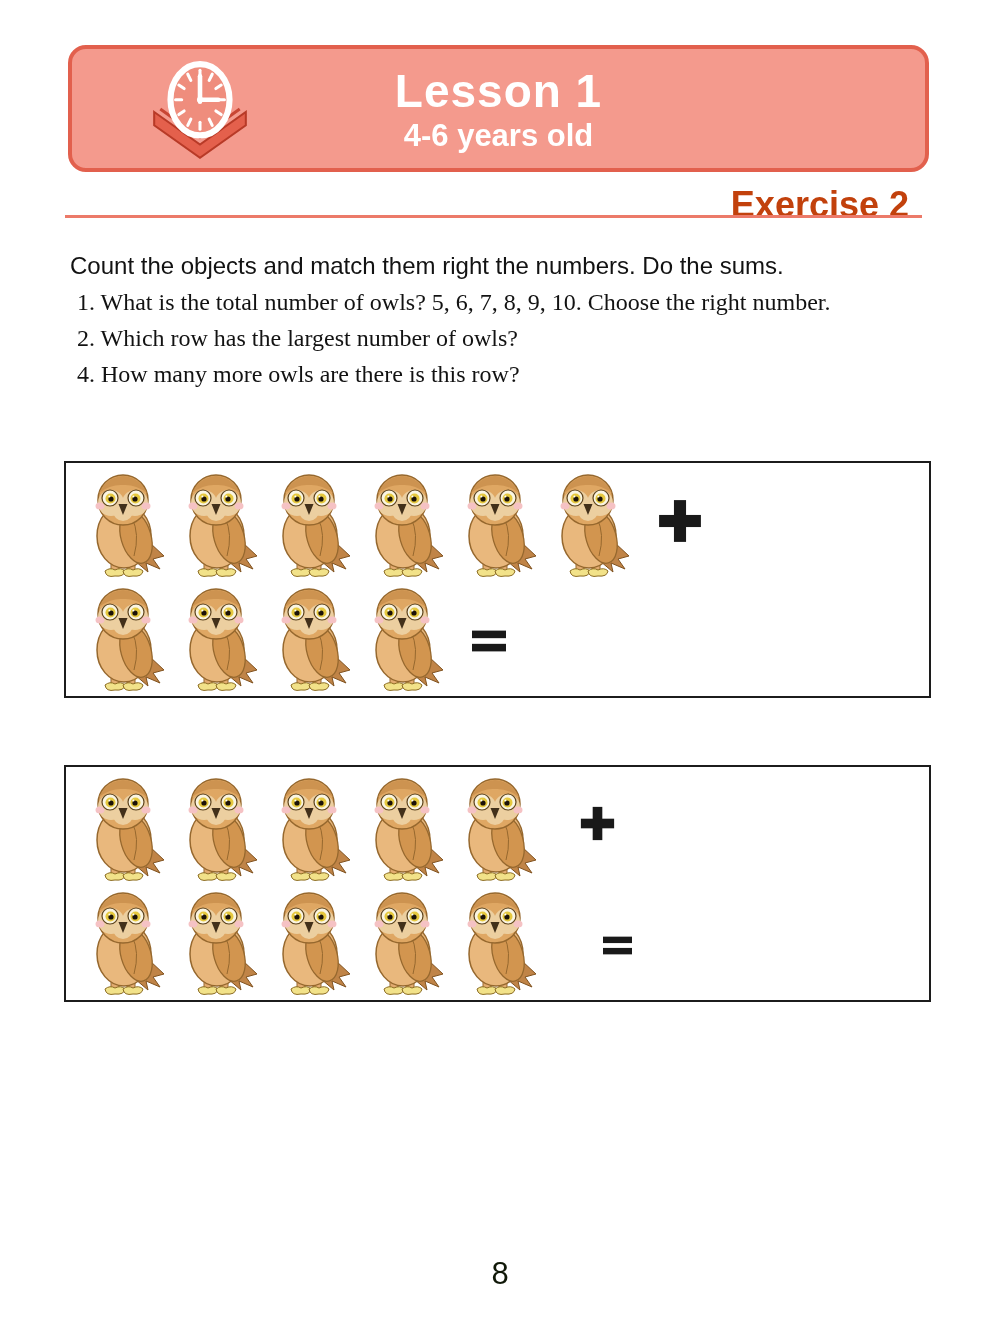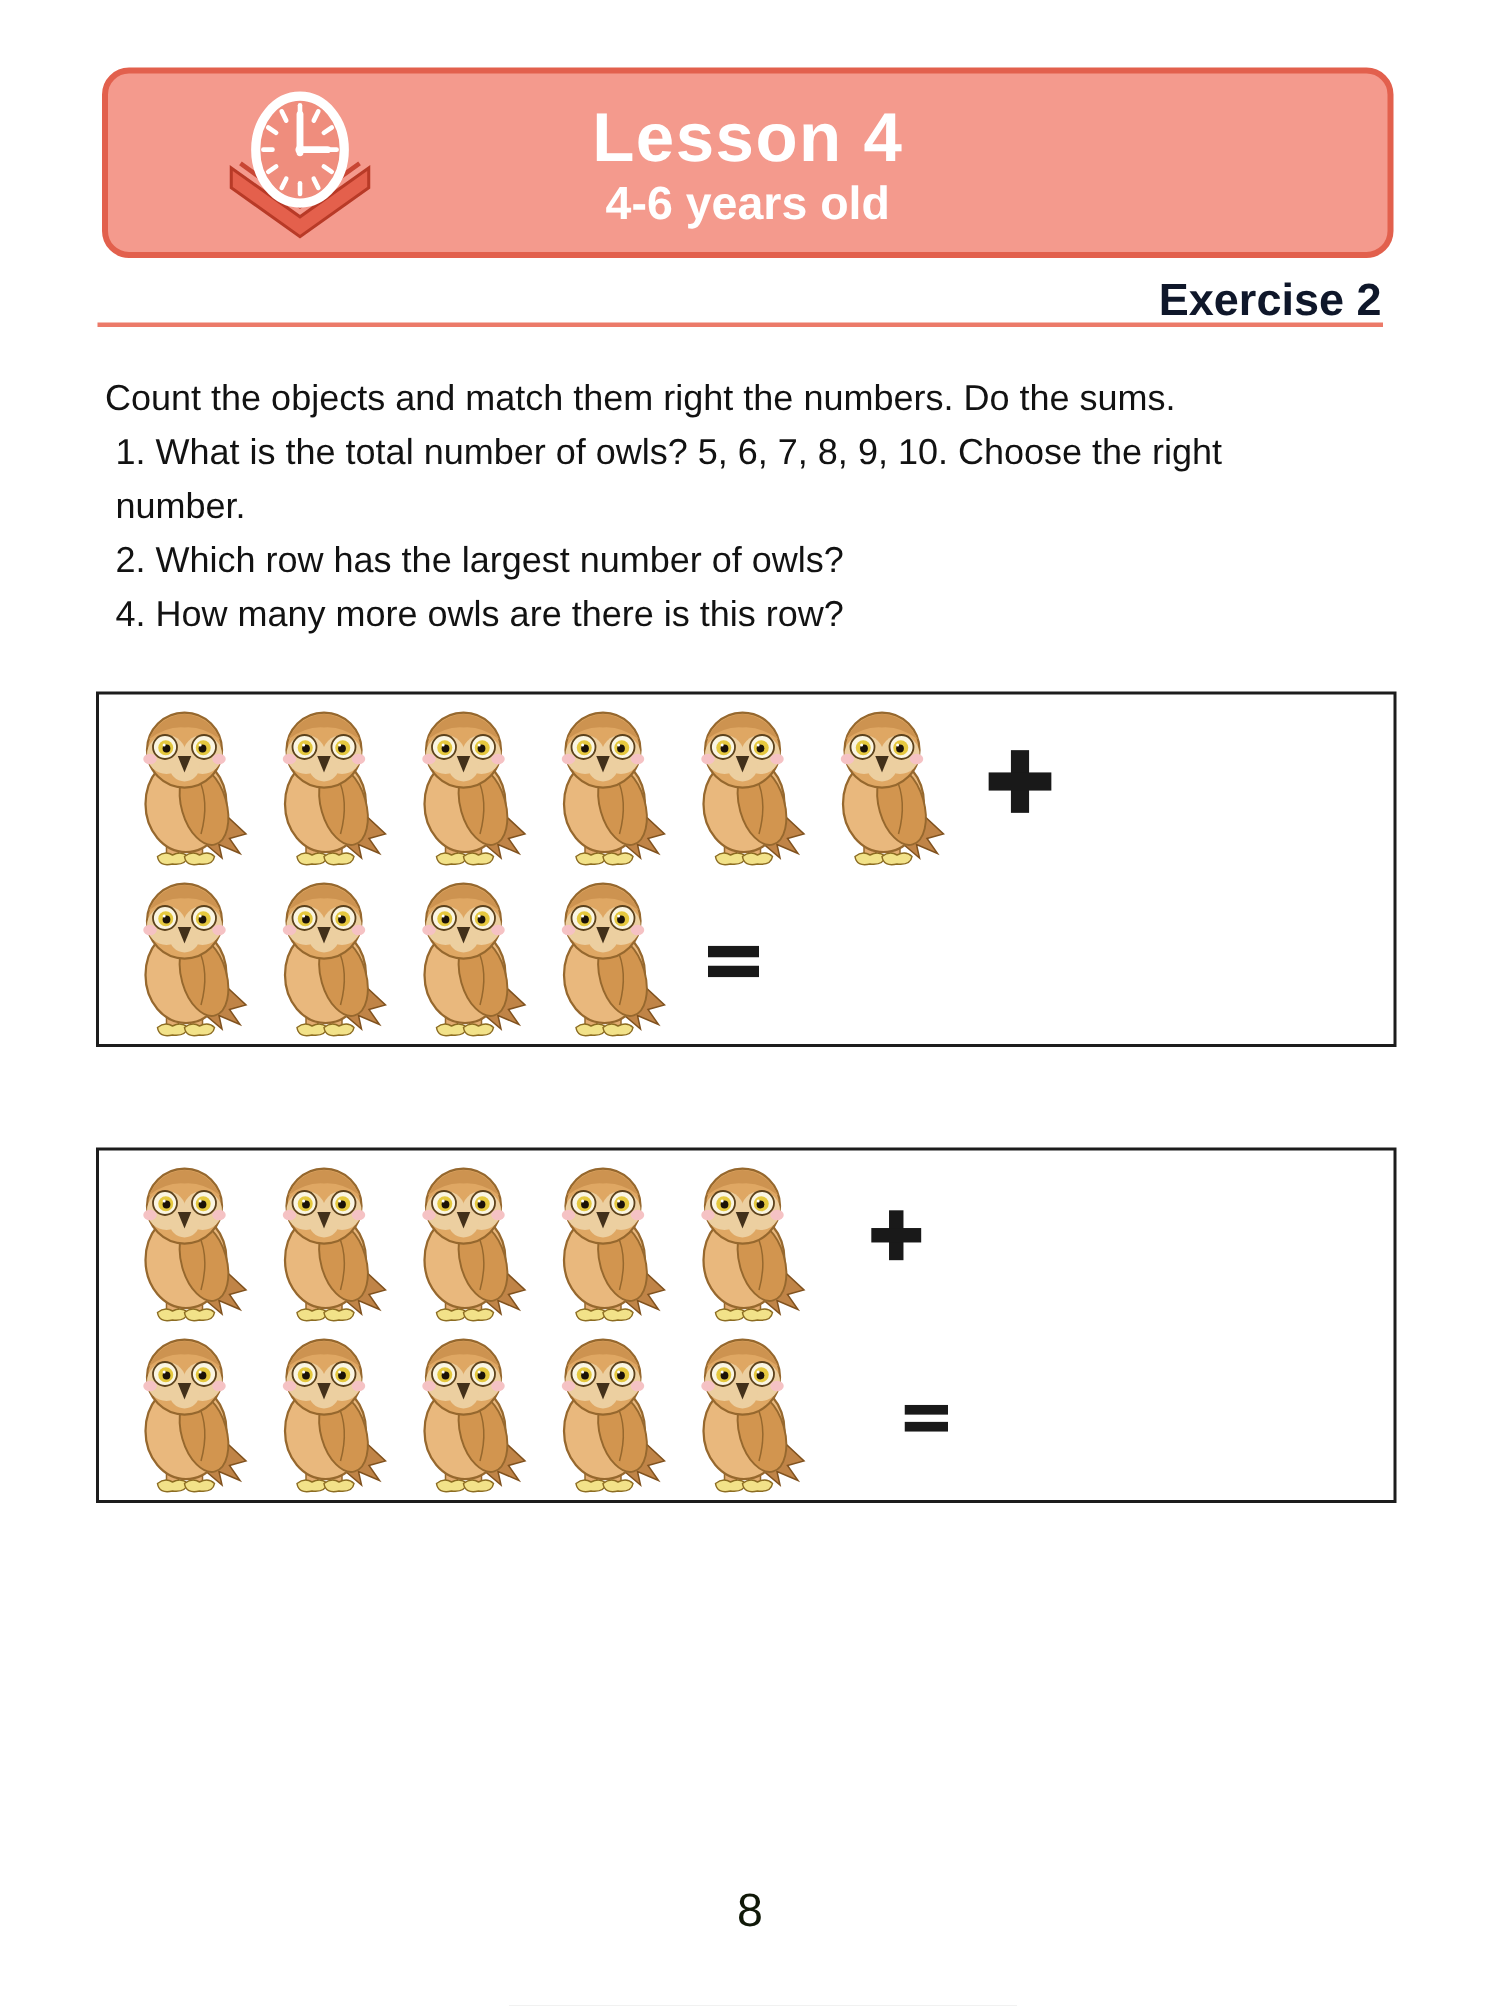--- a/index.html
+++ b/index.html
@@ -15,35 +15,35 @@
     box-sizing:border-box;background:#f49a8d;border:4px solid #e2604d;
     border-radius:18px;
   }
   .clock-icon{position:absolute;left:72px;top:8px;width:112px;height:112px;}
   .header-text{position:absolute;left:0;right:0;top:17px;text-align:center;color:#ffffff;}
   .lesson-title{font-size:46px;font-weight:800;line-height:50px;letter-spacing:1px;}
   .lesson-subtitle{font-size:31px;font-weight:700;line-height:36px;margin-top:2px;}
 
   
   .exercise-label{
-    position:absolute;top:184px;right:79px;
-    font-size:30px;font-weight:700;color:#0f172a;
+    position:absolute;top:184px;right:91px;
+    font-size:36px;font-weight:700;color:#c2410c;
   }
   .exercise-underline{
     position:absolute;top:215px;left:65px;width:857px;height:3px;
     background:#ec7a69;
   }
 
   
   .instructions{
     position:absolute;left:70px;top:248px;width:812px;
     font-size:24px;line-height:36px;color:#121212;
   }
   .instructions p{margin:0;}
-  .instructions .question{padding-left:7px;}
+  .instructions .question{padding-left:7px;font-family:Liberation Serif, serif;}
 
   
   .problem-box{
     position:absolute;left:64px;width:867px;height:237px;
     box-sizing:border-box;background:#ffffff;border:2px solid #1c1c1c;
   }
   .box-0{top:461px;}
   .box-1{top:765px;}
   .owl-row{display:flex;align-items:flex-start;padding-left:22px;}
   .owl-row.row-0{margin-top:11px;}
@@ -90,21 +90,21 @@
         <line x1="34.2" y1="27.5" x2="39.4" y2="31"></line>
         <line x1="43" y1="16.9" x2="46" y2="23"></line>
       </g>
       <g stroke="#ffffff" stroke-width="4.5" stroke-linecap="round">
         <line x1="55" y1="44" x2="55" y2="19"></line>
         <line x1="55" y1="42" x2="73" y2="42"></line>
       </g>
       <circle cx="55" cy="42" r="3" fill="#ffffff"></circle>
     </svg>
     <div class="header-text">
-      <div class="lesson-title">Lesson 4</div>
+      <div class="lesson-title">Lesson 1</div>
       <div class="lesson-subtitle">4-6 years old</div>
     </div>
   </div>
 
   <div class="exercise-label">Exercise 2</div>
   <div class="exercise-underline"></div>
 
   <div class="instructions">
     <p class="intro">Count the objects and match them right the numbers. Do the sums.</p>
     <p class="question">1. What is the total number of owls? 5, 6, 7, 8, 9, 10. Choose the right number.</p>

